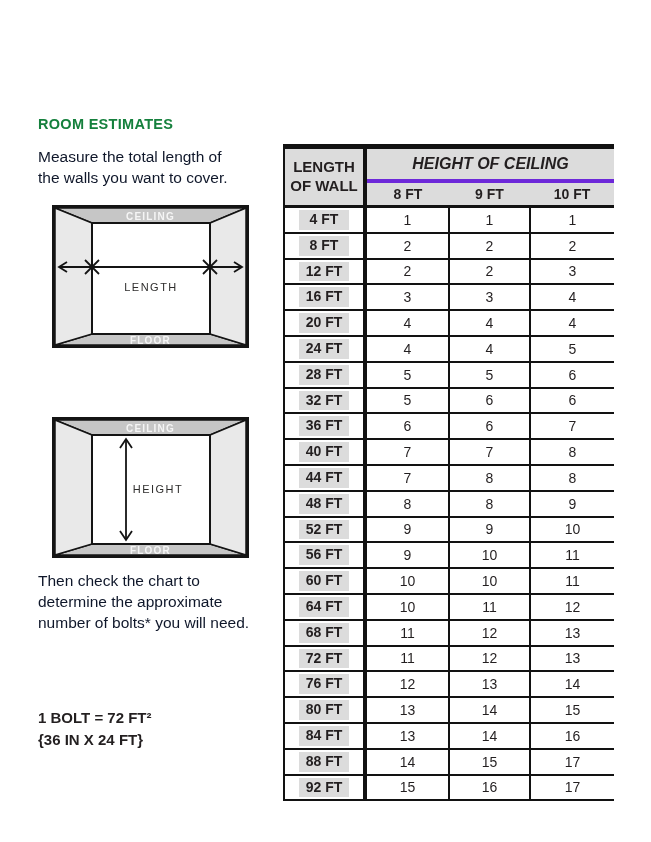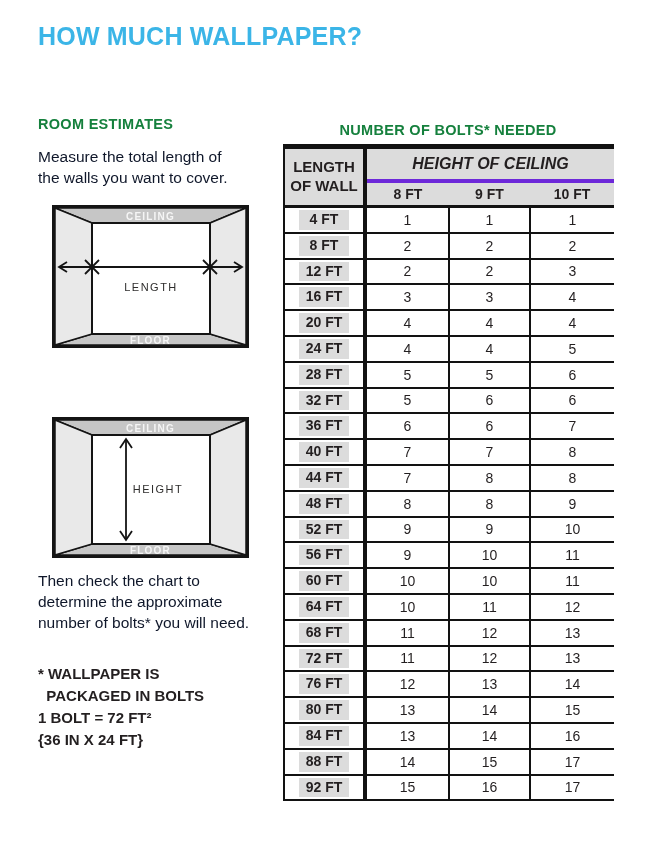--- a/index.html
+++ b/index.html
@@ -63,21 +63,20 @@
   }
   td.wall-cell { border-left: 2px solid #121212; border-right: 4px solid #121212; }
   .wall-chip { background: #dcdcdc; margin: 2px 14px; height: 19.8px; line-height: 19.8px; font-weight: bold; font-size: 14px; }
   td.data-cell + td.data-cell { border-left: 2px solid #121212; }
 </style>
 </head>
 <body>
 
 <div class="page">
 
-  <h1 class="title">HOW MUCH WALLPAPER?</h1>
 
   <h2 class="section-heading room-heading">ROOM ESTIMATES</h2>
 
   <p class="step step1">Measure the total length of
 the walls you want to cover.</p>
 
   <div class="diagram diagram1">
     <svg width="197" height="143" viewBox="0 0 197 143">
       <polygon points="3,3 194,3 158,18 40,18" fill="#c6c6c6" stroke="#141414" stroke-width="1.5"></polygon>
       <polygon points="3,140 194,140 158,129 40,129" fill="#c6c6c6" stroke="#141414" stroke-width="1.5"></polygon>
@@ -117,27 +116,24 @@
         <polyline points="68,114 74,123 80,114"></polyline>
       </g>
       <text class="dim-label" x="106" y="76">HEIGHT</text>
     </svg>
   </div>
 
   <p class="step step3">Then check the chart to
 determine the approximate
 number of bolts* you will need.</p>
 
-  <p class="note footnote">* WALLPAPER IS
-  PACKAGED IN BOLTS</p>
 
   <p class="note bolt-note">1 BOLT = 72 FT²
 {36 IN X 24 FT}</p>
 
-  <h2 class="section-heading table-heading">NUMBER OF BOLTS* NEEDED</h2>
 
   <table class="bolts-table">
     <colgroup>
       <col style="width:81px">
         <col style="width:84px">
         <col style="width:81px">
         <col style="width:84px">
     </colgroup>
     <thead>
       <tr>

